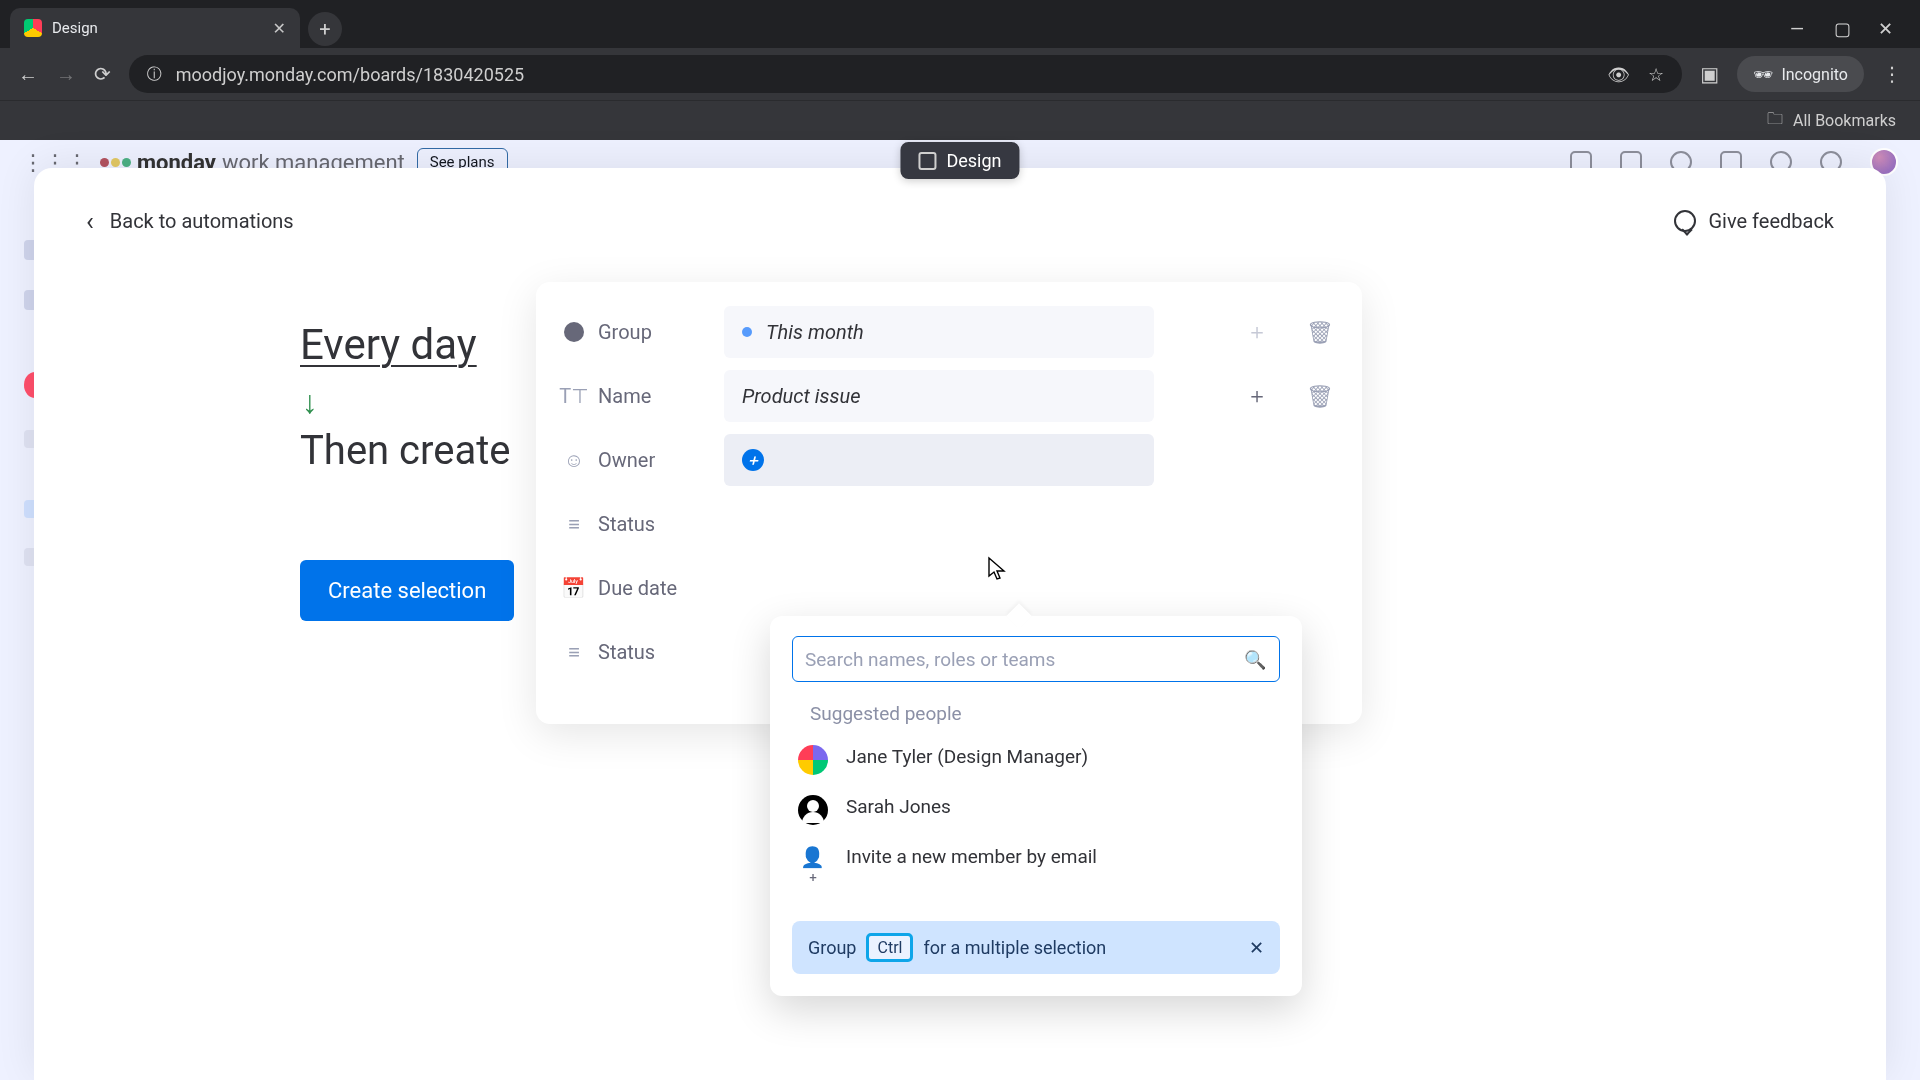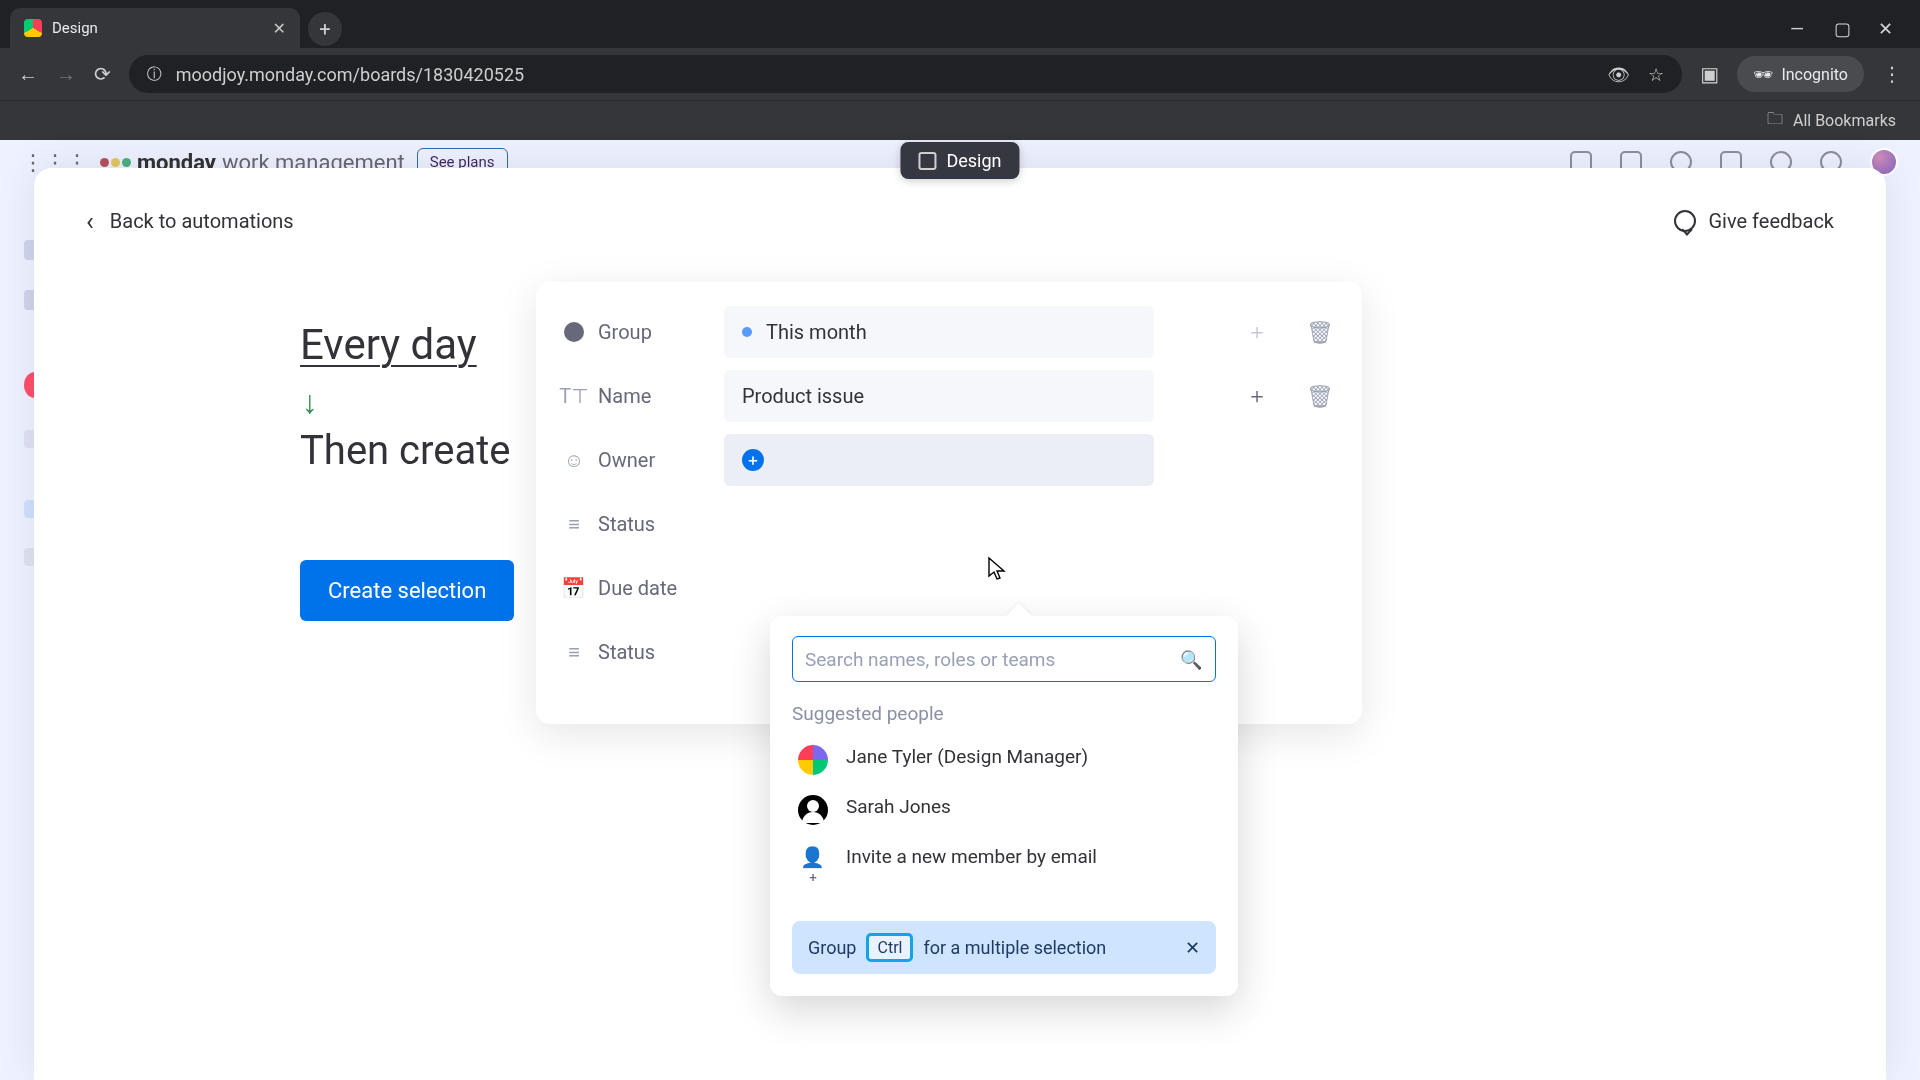--- a/index.html
+++ b/index.html
@@ -28,21 +28,21 @@
 
   
   .page{position:absolute;left:0;right:0;top:140px;bottom:0;background:#eef1ff;}
   .monday-header{position:absolute;left:0;right:0;top:140px;height:44px;display:flex;align-items:center;padding:0 22px;gap:12px;color:#353a52;filter:saturate(.5);}
   .monday-header .apps{font-size:22px;color:#676879;}
   .monday-logo{display:flex;align-items:center;gap:6px;font-weight:700;font-size:22px;color:#333;}
   .monday-logo .dots{display:inline-flex;gap:2px;}
   .monday-logo .dots span{width:9px;height:9px;border-radius:50%;}
   .d1{background:#ff3d57;} .d2{background:#ffcb00;} .d3{background:#00ca72;}
   .monday-sub{font-size:22px;color:#676879;font-weight:400;}
-  .see-plans{border:1px solid #0073ea;color:#4c1d95;border-radius:6px;padding:4px 12px;font-size:15px;}
+  .see-plans{border:1px solid #0073ea;color:#0f172a;border-radius:6px;padding:4px 12px;font-size:15px;}
   .monday-hdr-right{margin-left:auto;display:flex;gap:28px;align-items:center;}
   .hdr-ico{width:22px;height:22px;border:2px solid #8a8fa8;border-radius:5px;}
   .hdr-ico.round{border-radius:50%;}
   .hdr-av{width:28px;height:28px;border-radius:50%;background:radial-gradient(circle at 30% 30%,#ff7bd2,#b762ff 70%);border:2px solid #fff;}
 
   
   .content-tab-badge{position:absolute;left:50%;top:142px;transform:translateX(-50%);background:#363841;color:#fff;border-radius:8px;padding:8px 18px;display:flex;align-items:center;gap:10px;font-size:18px;box-shadow:0 2px 8px rgba(0,0,0,.2);z-index:5;}
   .content-tab-badge .ico{width:18px;height:18px;border:2px solid #cfcfcf;border-radius:3px;}
 
   
@@ -60,38 +60,38 @@
   .arrow-down{font-size:32px;color:#2f8f4e;margin:14px 0 6px 2px;}
   .then{font-size:40px;color:#323338;}
   .create-btn{margin-top:86px;background:#0073ea;color:#fff;border:none;border-radius:6px;font-size:22px;padding:18px 28px;}
 
   
   .card{position:absolute;left:536px;top:282px;width:826px;background:#fff;border-radius:14px;box-shadow:0 10px 40px rgba(0,0,0,.10);padding:18px 28px 40px 28px;}
   .card .clear{display:block;text-align:right;color:#676879;font-size:21px;padding:4px 8px 16px 0;}
   .row{display:flex;align-items:center;height:64px;}
   .row .label{display:flex;align-items:center;gap:14px;width:160px;color:#676879;font-size:20px;}
   .row .label .ico{width:20px;height:20px;display:inline-flex;align-items:center;justify-content:center;color:#9aa0b5;}
-  .value-box{flex:0 0 430px;height:52px;background:#f6f7fb;border-radius:6px;display:flex;align-items:center;padding:0 18px;gap:14px;color:#323338;font-size:20px;}
+  .value-box{flex:0 0 430px;height:52px;background:#f6f7fb;border-radius:6px;display:flex;align-items:center;padding:0 18px;gap:14px;color:#323338;font-size:20px;font-style:italic;}
   .value-box.active{background:#eceef5;}
   .value-box .plus-badge{width:22px;height:22px;border-radius:50%;background:#0073ea;color:#fff;display:flex;align-items:center;justify-content:center;font-size:15px;font-weight:700;}
   .row .actions{margin-left:auto;display:flex;gap:38px;align-items:center;color:#9aa0b5;font-size:22px;}
   .row .actions .plus{color:#676879;}
   .row.dim .actions .plus{color:#c6c9d6;}
   .grp-dot{width:10px;height:10px;border-radius:50%;background:#579bfc;}
   .grp-bullet{width:14px;height:14px;border-radius:50%;background:#676879;}
   .value-box.plain{background:transparent;}
 
   
-  .dropdown{position:absolute;left:770px;top:616px;width:468px;background:#fff;border-radius:12px;box-shadow:0 14px 40px rgba(0,0,0,.16);padding:20px 22px 22px 22px;z-index:50;}
+  .dropdown{position:absolute;left:770px;top:616px;width:532px;background:#fff;border-radius:12px;box-shadow:0 14px 40px rgba(0,0,0,.16);padding:20px 22px 22px 22px;z-index:50;}
   .dropdown::before{content:"";position:absolute;top:-9px;left:240px;width:18px;height:18px;background:#fff;transform:rotate(45deg);box-shadow:-2px -2px 4px rgba(0,0,0,.04);}
   .search{display:flex;align-items:center;height:46px;border:1px solid #0073ea;border-radius:6px;padding:0 12px;gap:10px;}
   .search input{flex:1;border:none;outline:none;font-size:19px;color:#323338;background:transparent;}
   .search input::placeholder{color:#9aa0b5;}
   .search .sico{color:#676879;font-size:18px;}
-  .sugg-head{color:#8b90a6;font-size:19px;margin:20px 0 10px 0;}
+  .sugg-head{color:#8b90a6;font-size:19px;margin:20px 0 10px 18px;}
   .person{display:flex;align-items:flex-start;gap:18px;padding:10px 6px;border-radius:6px;font-size:19px;color:#323338;}
   .avatar{width:30px;height:30px;border-radius:50%;display:flex;align-items:center;justify-content:center;font-size:16px;}
   .av-jane{background:conic-gradient(#7b68ee 0 90deg,#00c875 90deg 180deg,#ffcb00 180deg 270deg,#ff3d57 270deg 360deg);} 
   .av-sarah{background:#000;position:relative;}
   .av-sarah::after{content:"";position:absolute;width:12px;height:12px;border-radius:50%;background:#fff;left:9px;top:5px;}
   .av-sarah::before{content:"";position:absolute;width:22px;height:11px;border-radius:11px 11px 0 0;background:#fff;left:4px;bottom:2px;}
   .invite-ico{color:#676879;font-size:20px;width:30px;text-align:center;}
   .hint{margin-top:18px;background:#cfe4ff;border-radius:8px;padding:12px 16px;display:flex;align-items:center;gap:10px;color:#1f3b63;font-size:18px;}
   .kbd{background:#eaf2ff;border:3px solid #0ea5e9;border-radius:5px;padding:2px 8px;font-size:16px;}
   .hint .x{margin-left:auto;color:#1f3b63;font-size:18px;}

